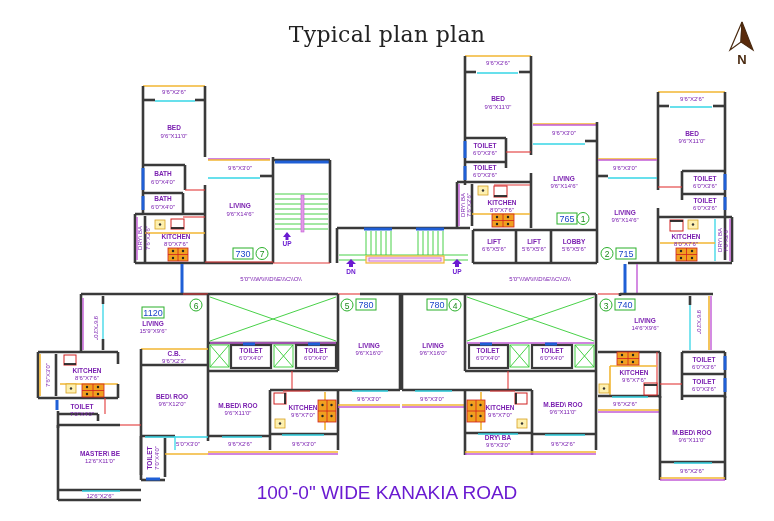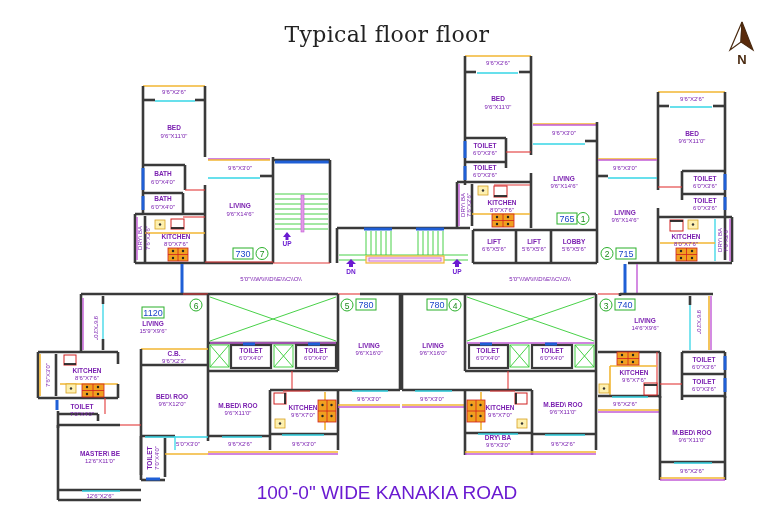--- a/index.html
+++ b/index.html
@@ -25,21 +25,21 @@
   .flat-id{fill:#1b8a1b;font-size:8.5px;text-anchor:middle;}
   .arrow{fill:#6a1bd1;}
   .arr-lbl{fill:#6a1bd1;font-size:6.5px;text-anchor:middle;font-weight:bold;}
   .stove{fill:#f0a020;stroke:#d02020;stroke-width:0.8;}
   .sink{fill:#fdf0b0;stroke:#d8a020;stroke-width:0.8;}
   .fridge{fill:#fff;stroke:#d02020;stroke-width:1;}
 </style>
 </head>
 <body>
 
-<div class="title">Typical floor floor</div>
+<div class="title">Typical plan plan</div>
 
 <div class="north">
   <svg width="40" height="34" viewBox="0 0 40 34">
     <polygon points="20,2 8,30 19,22" fill="#ffffff" stroke="#4a2a10" stroke-width="1.2"></polygon>
     <polygon points="20,2 19,22 31,30" fill="#5a2a0a" stroke="#4a2a10" stroke-width="1.2"></polygon>
   </svg>
   <div class="n">N</div>
 </div>
 
 <svg class="plan" width="774" height="521" viewBox="0 0 774 521">

